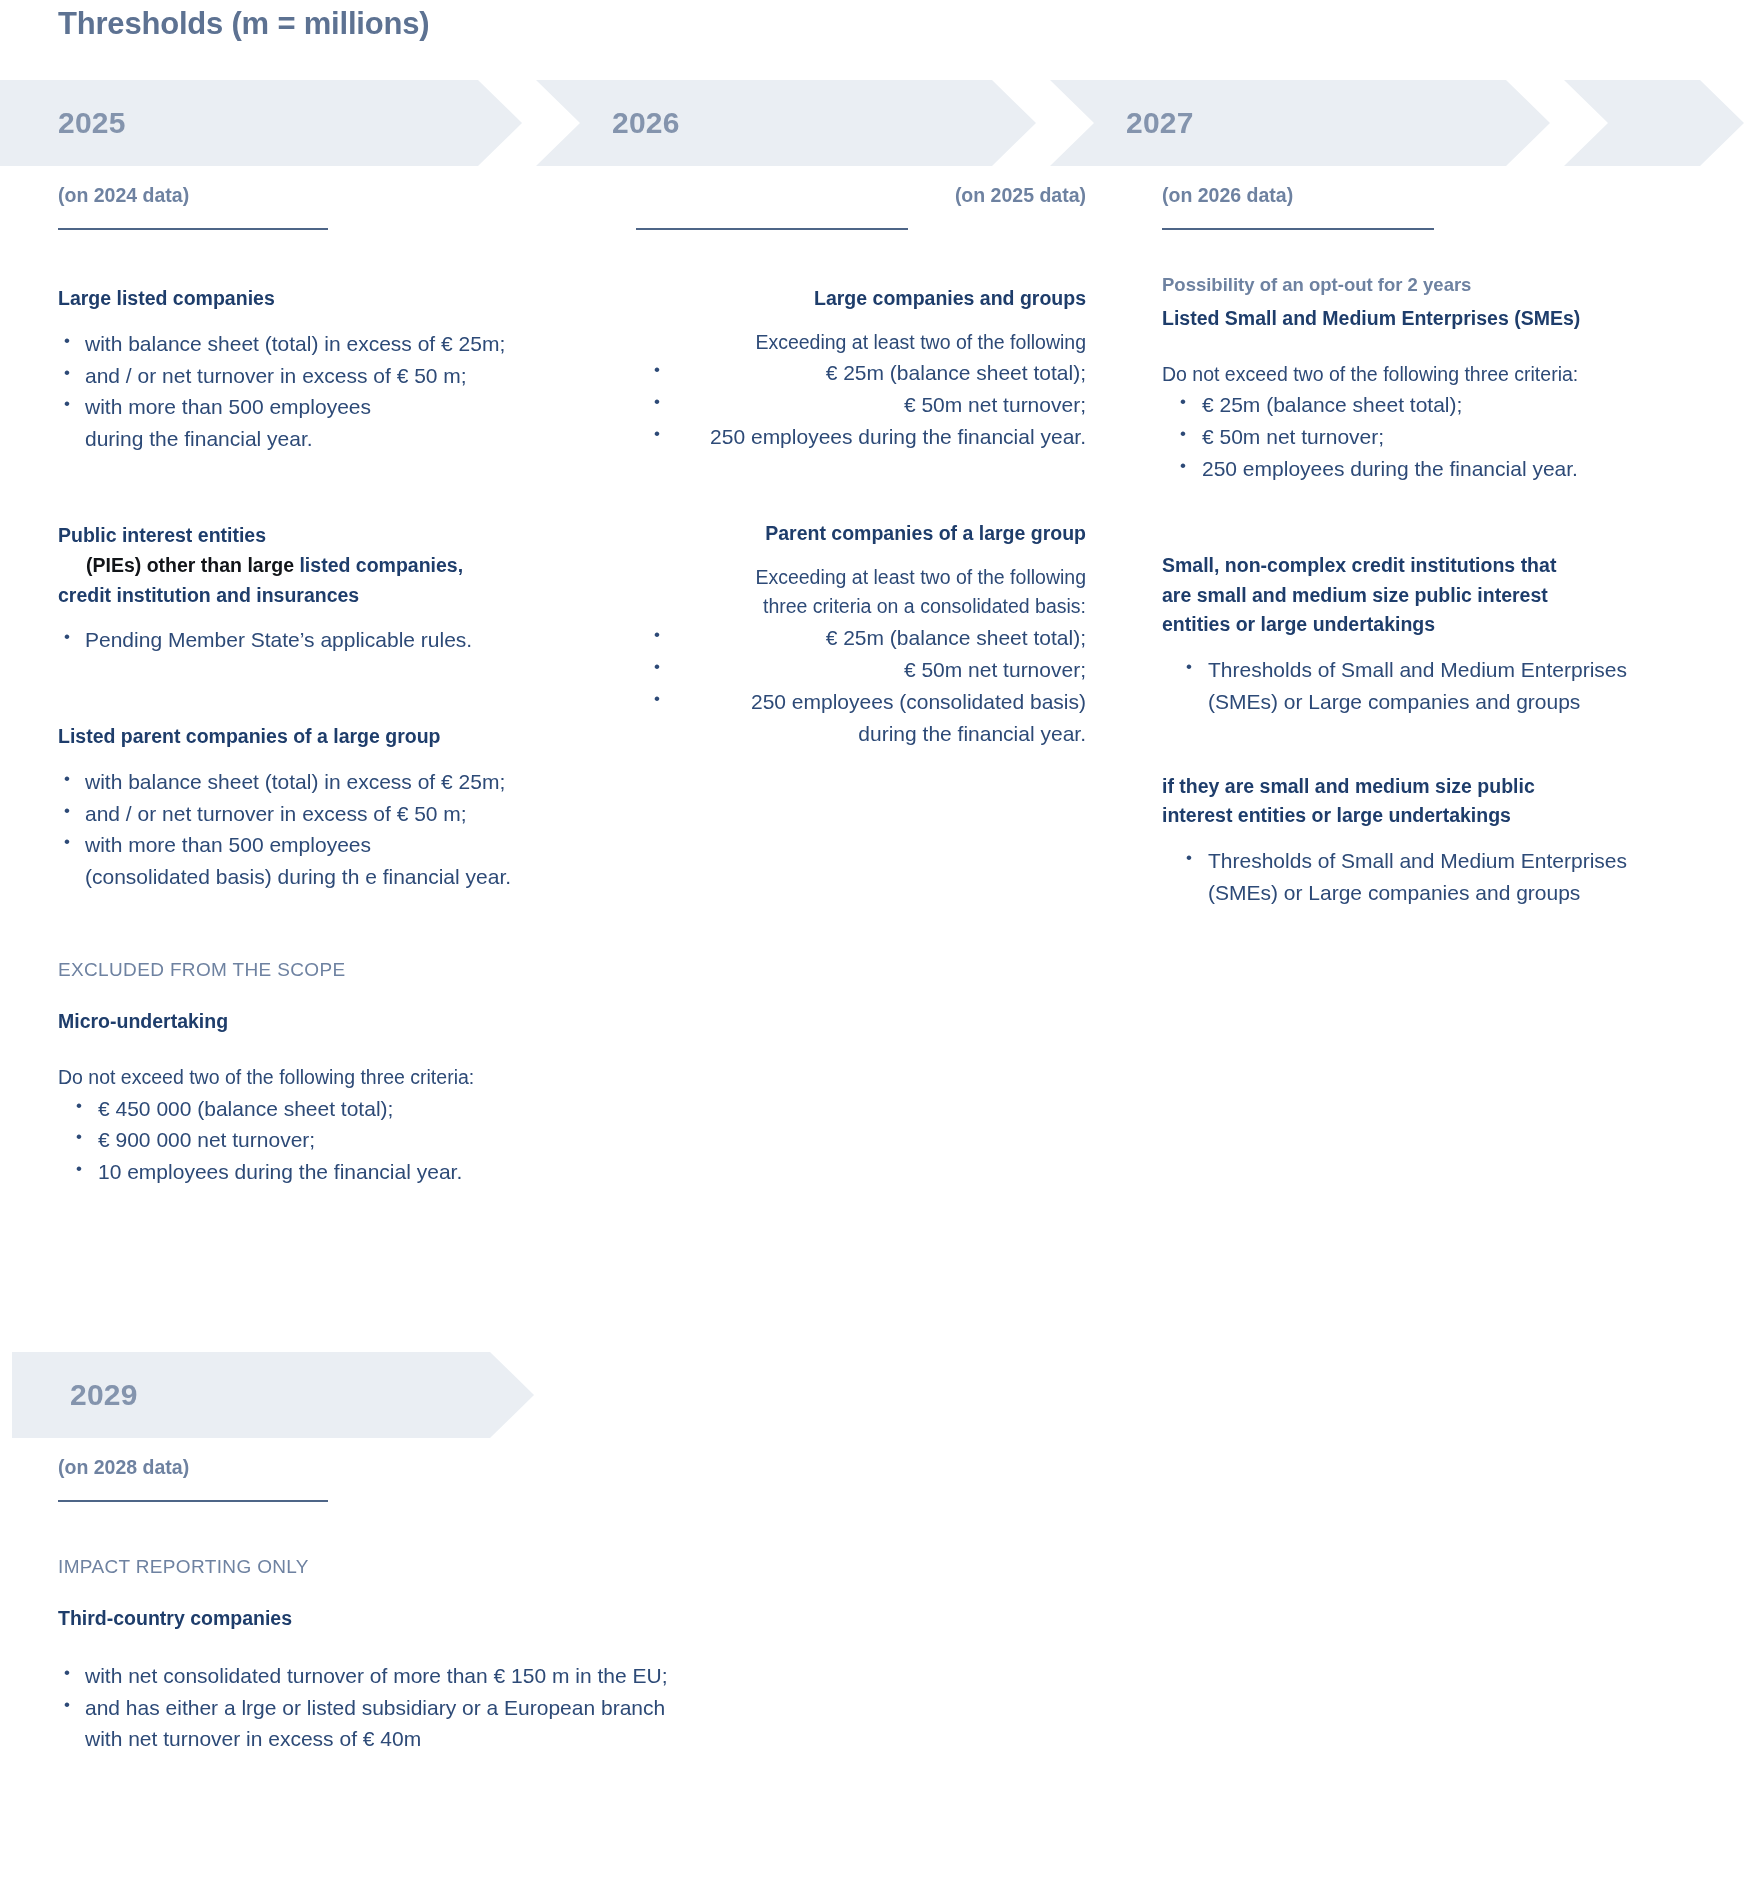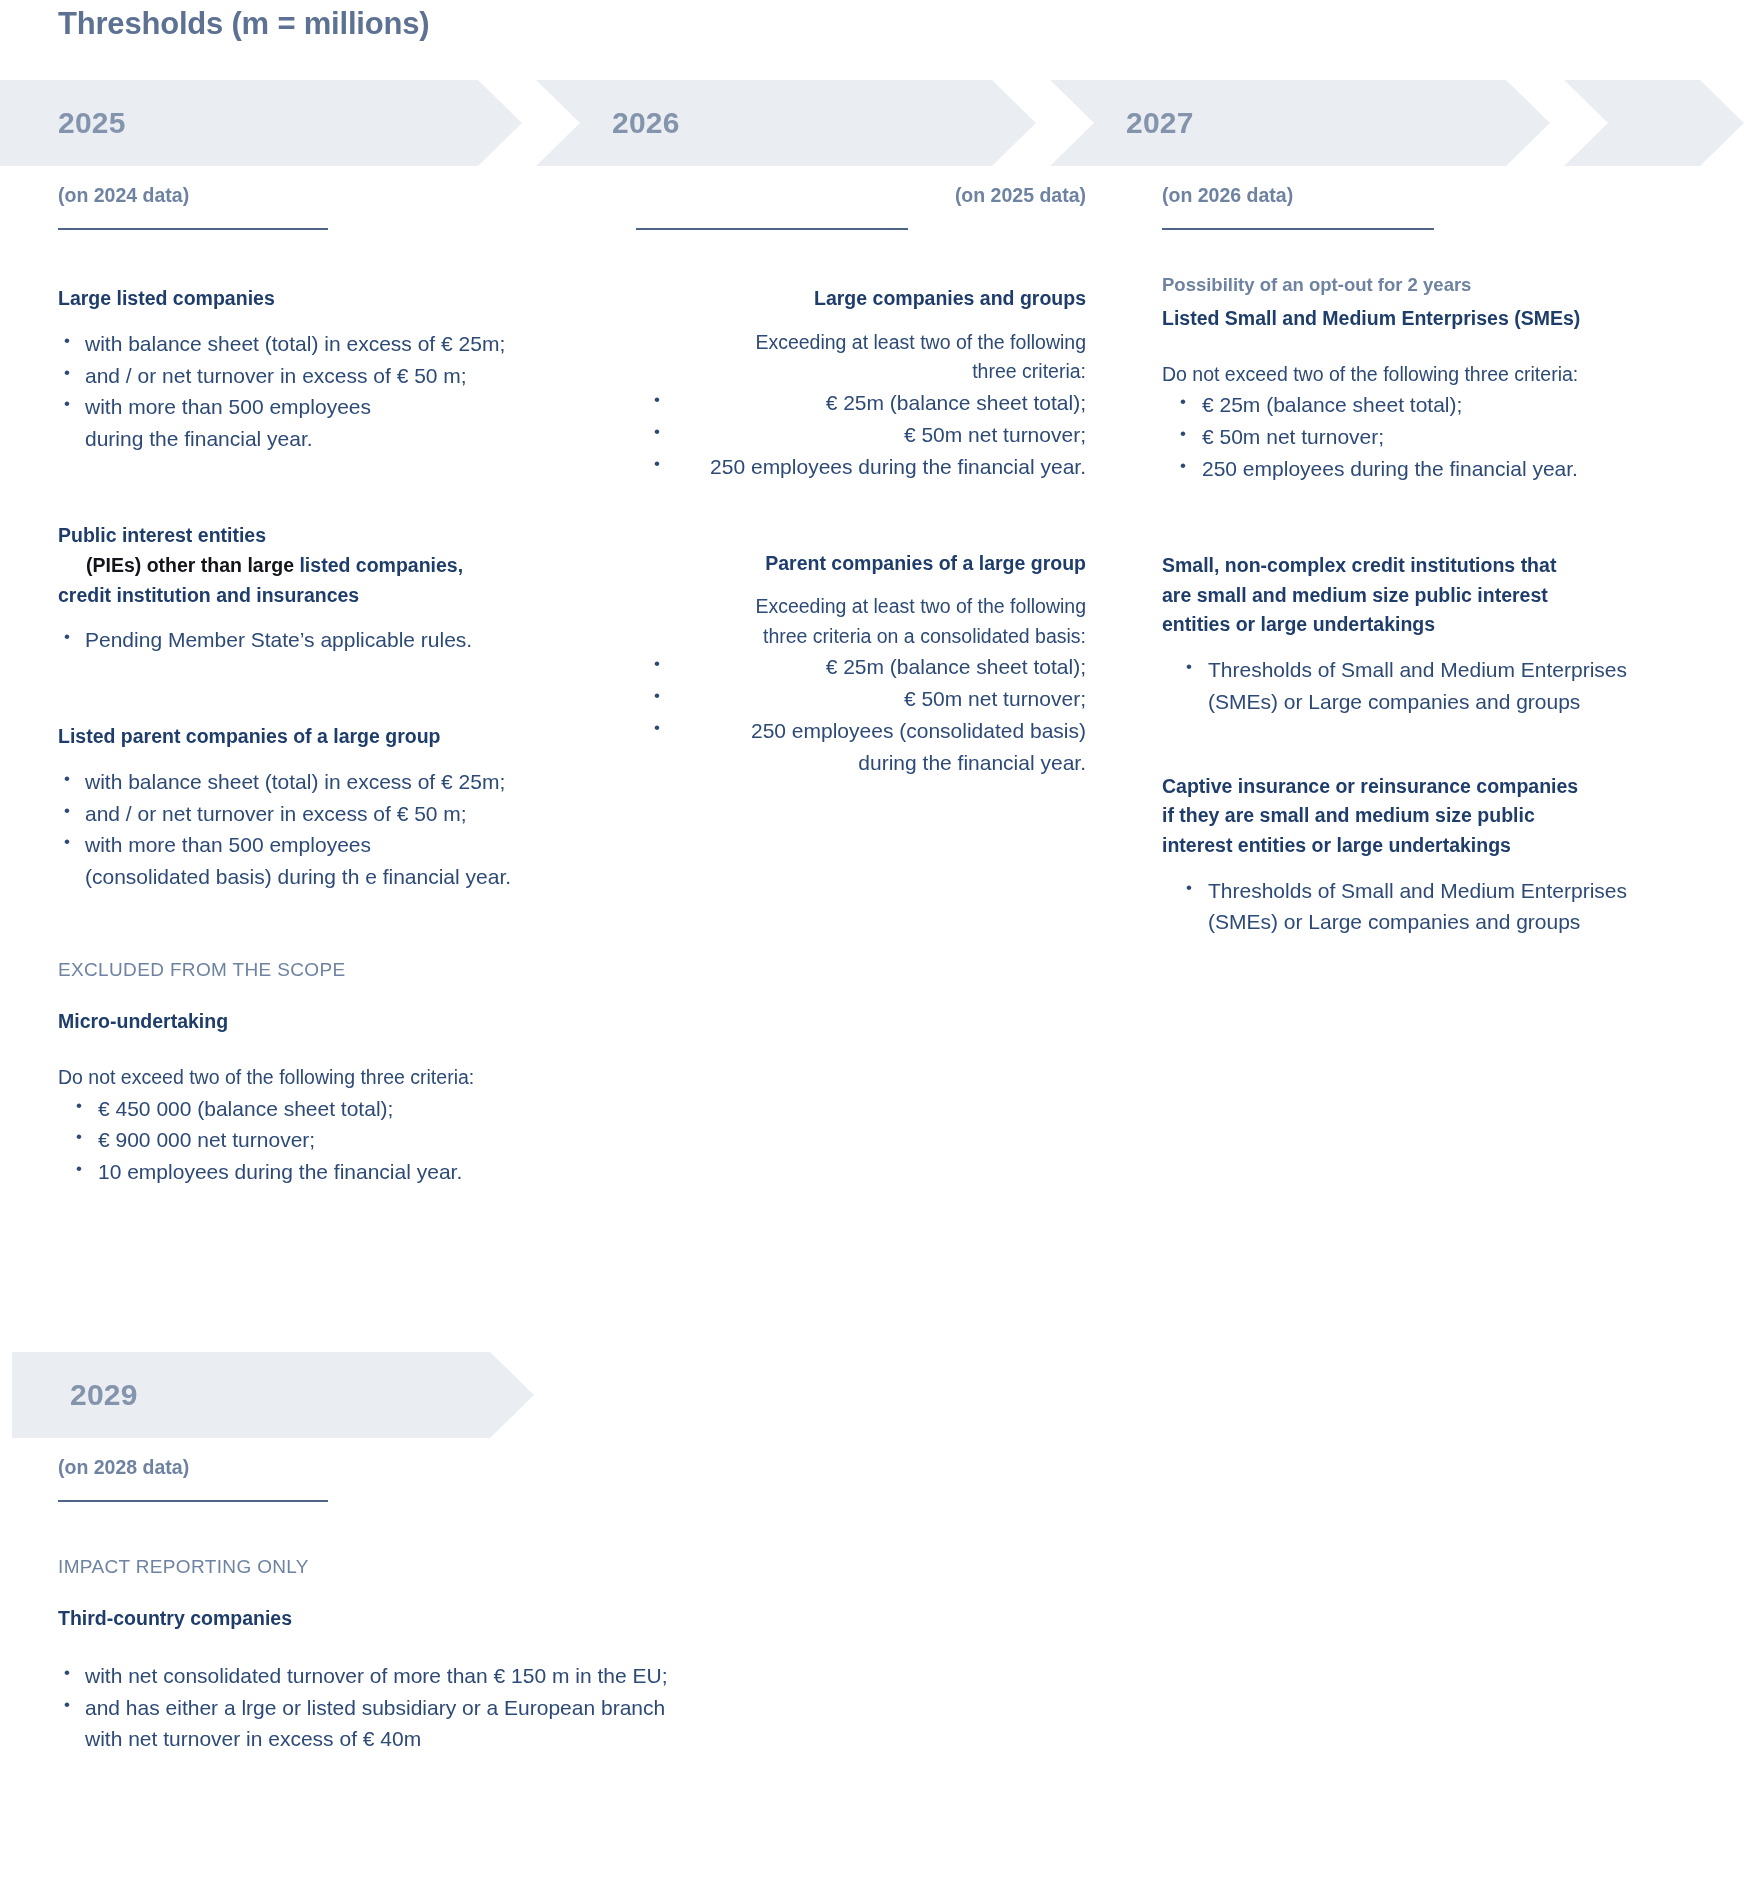--- a/index.html
+++ b/index.html
@@ -203,21 +203,20 @@
       <div class="data-note">(on 2025 data)</div>
       <div class="rule w2"></div>
 
       <div class="gap-lg"></div>
       <div class="gap-sm"></div>
 
       <div class="blk">
         <div class="h-bold">Large companies and groups</div>
         <div class="gap-sm"></div>
         <div class="para">Exceeding at least two of the following</div>
-        <div class="para">three criteria:</div>
         <ul class="bul ind2">
           <li>€ 25m (balance sheet total);</li>
           <li>€ 50m net turnover;</li>
           <li>250 employees during the financial year.</li>
         </ul>
       </div>
 
       <div class="gap-lg"></div>
       <div class="gap-md"></div>
 
@@ -271,21 +270,20 @@
             <span class="cont">(SMEs) or Large companies and groups</span>
           </li>
         </ul>
       </div>
 
       <div class="gap-lg"></div>
       <div class="gap-sm"></div>
 
       <div class="blk">
         <div class="h-bold">
-          <div>Captive insurance or reinsurance companies</div>
           <div>if they are small and medium size public</div>
           <div>interest entities or large undertakings</div>
         </div>
         <div class="gap-sm"></div>
         <ul class="bul ind">
           <li>
             <span>Thresholds of Small and Medium Enterprises</span>
             <span class="cont">(SMEs)  or Large companies and groups</span>
           </li>
         </ul>

